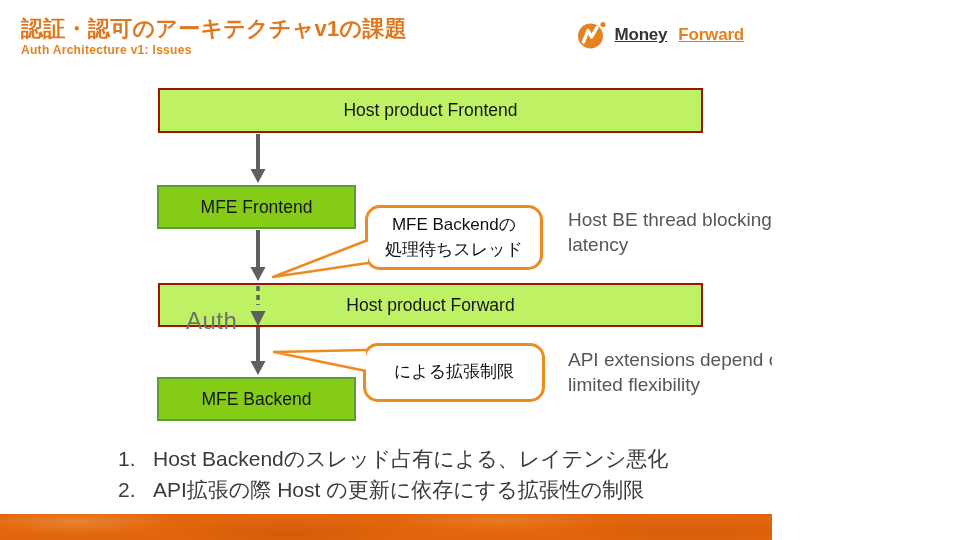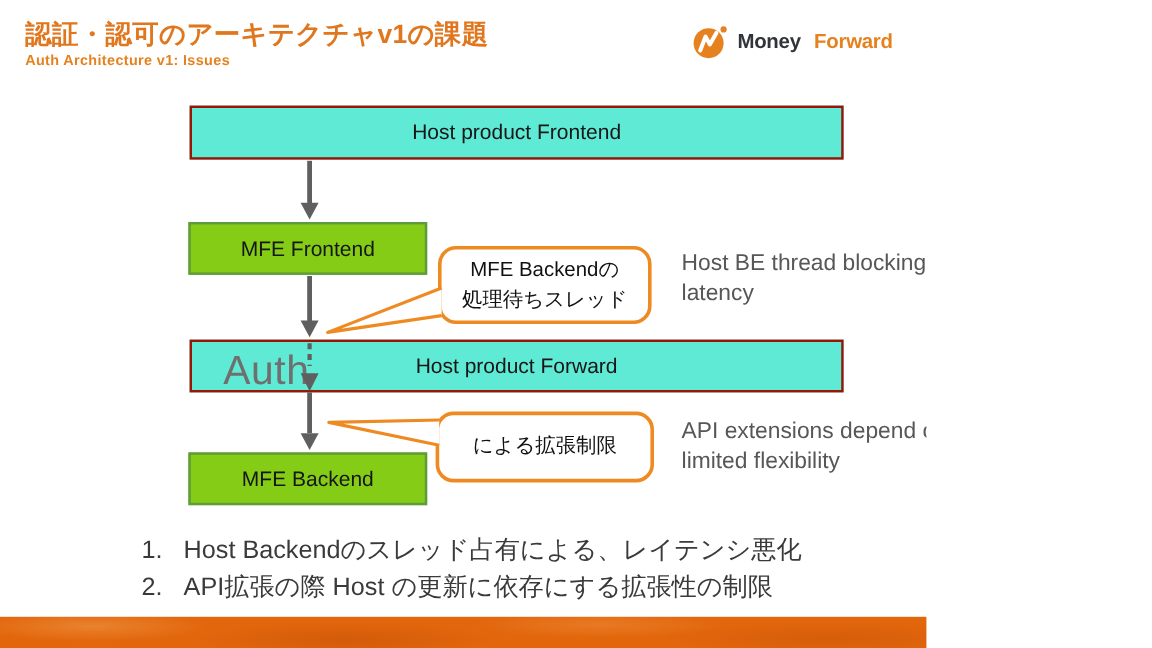--- a/index.html
+++ b/index.html
@@ -13,37 +13,37 @@
     font-size:22px;font-weight:700;letter-spacing:.3px;color:#E0771E;
   }
   .title-en{
     position:absolute;left:21px;top:43px;margin:0;
     font-size:12px;font-weight:600;letter-spacing:.3px;color:#E5821F;
   }
   .logo{
     position:absolute;right:28px;top:20px;display:flex;align-items:center;gap:7px;
   }
   .logo-mark{display:block;}
-  .logo-word{font-size:17px;font-weight:700;letter-spacing:-0.2px;}
+  .logo-word{font-size:17px;font-weight:700;letter-spacing:-0.2px;text-decoration:underline;}
   .logo-word.money{color:#32343A;}
   .logo-word.forward{color:#E5821F;margin-left:4px;}
   
   .dbox{
     position:absolute;box-sizing:border-box;display:flex;align-items:center;justify-content:center;
     font-size:17.5px;color:#161616;
   }
-  .dbox.host{background:#5eead4;border:2px solid #9A1506;}
+  .dbox.host{background:#bef264;border:2px solid #9A1506;}
   .dbox.mfe{background:#84cc16;border:2px solid #5E9B3C;}
   .box-host-frontend{left:158px;top:88px;width:545px;height:45px;}
   .box-mfe-frontend{left:157px;top:185px;width:199px;height:44px;}
   .box-host-backend{left:158px;top:283px;width:545px;height:44px;}
   .box-mfe-backend{left:157px;top:377px;width:199px;height:44px;}
   .auth-label{
-    position:absolute;left:26px;top:4px;height:100%;display:flex;align-items:center;
-    font-size:34px;color:#6F6F6F;letter-spacing:.5px;
+    position:absolute;left:26px;top:16px;height:100%;display:flex;align-items:center;
+    font-size:24px;color:#6F6F6F;letter-spacing:.5px;
   }
   
   .callout{
     position:absolute;box-sizing:border-box;background:#ffffff;
     border:3px solid #EE8A21;border-radius:15px;
     display:flex;flex-direction:column;align-items:center;justify-content:center;
     font-size:17px;line-height:1.42;color:#111111;text-align:center;z-index:2;
   }
   .callout-1{left:365px;top:205px;width:178px;height:65px;}
   .callout-2{left:363px;top:343px;width:182px;height:59px;}

